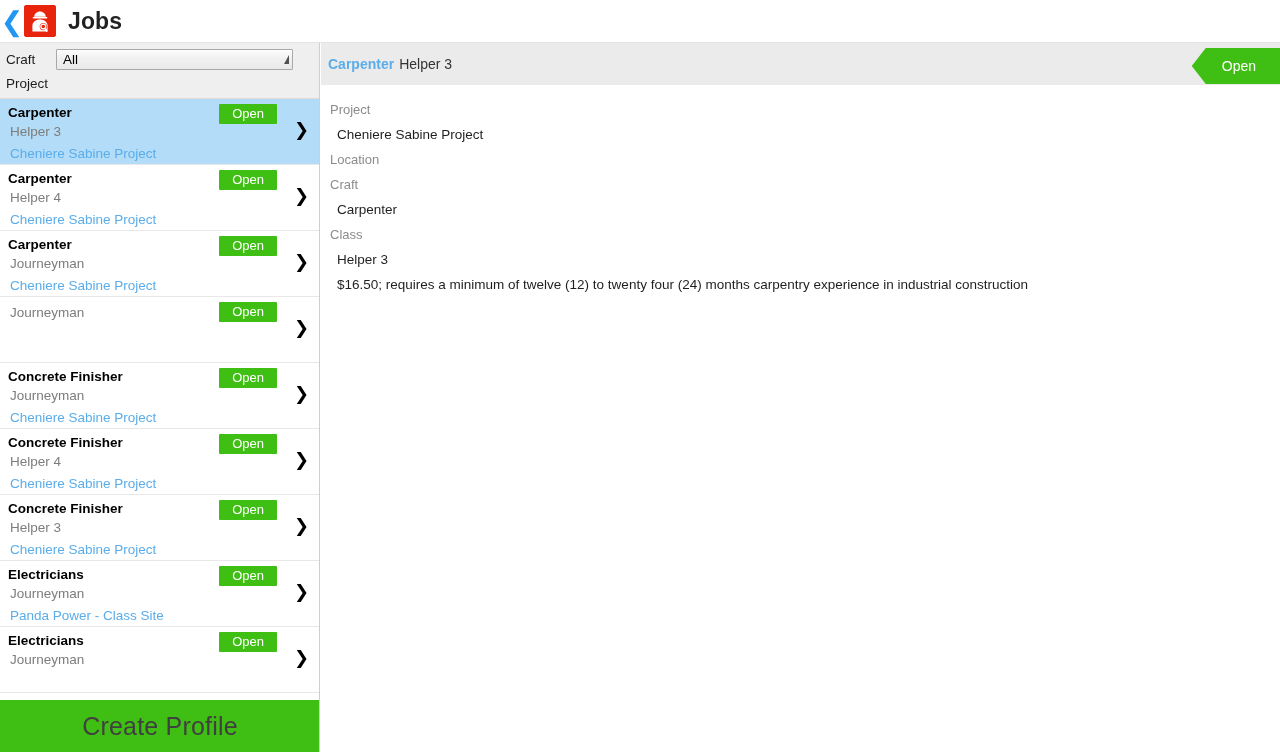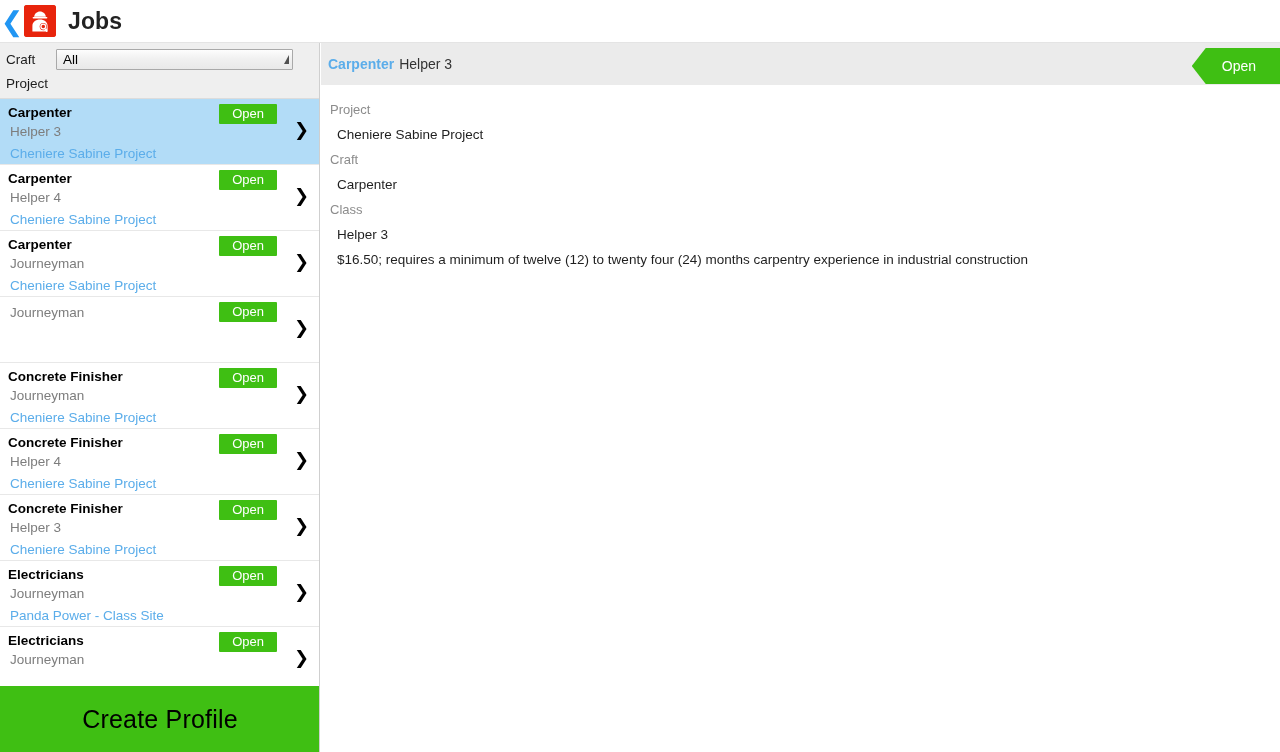--- a/index.html
+++ b/index.html
@@ -148,23 +148,23 @@
     font-size: 18px;
     font-weight: bold;
     font-family: "DejaVu Sans", sans-serif;
     line-height: 1;
   }
 
   
   #create-profile-button {
     position: absolute;
     left: 0; bottom: 0;
-    width: 320px; height: 66px;
+    width: 320px; height: 52px;
     background: #3fbf13;
-    color: #000000;
+    color: #404040;
     font-size: 25px;
     display: flex; align-items: center; justify-content: center;
     cursor: pointer;
     letter-spacing: 0.2px;
     text-align: right;
   }
 
   
   #detail-panel {
     position: absolute;
@@ -316,19 +316,20 @@
 
 <div id="detail-panel">
   <div id="detail-header">
     <span id="detail-craft">Carpenter</span>
     <span id="detail-class">Helper 3</span>
     <div id="detail-ribbon">Open</div>
   </div>
   <div id="detail-body">
       <div class="detail-label">Project</div>
       <div class="detail-value">Cheniere Sabine Project</div>
+      <div class="detail-label">Location</div>
       <div class="detail-label">Craft</div>
       <div class="detail-value">Carpenter</div>
       <div class="detail-label">Class</div>
       <div class="detail-value">Helper 3</div>
       <div class="detail-value">$16.50; requires a minimum of twelve (12) to twenty four (24) months carpentry experience in industrial construction</div>
     </div>
 </div>
 
 </body></html>

